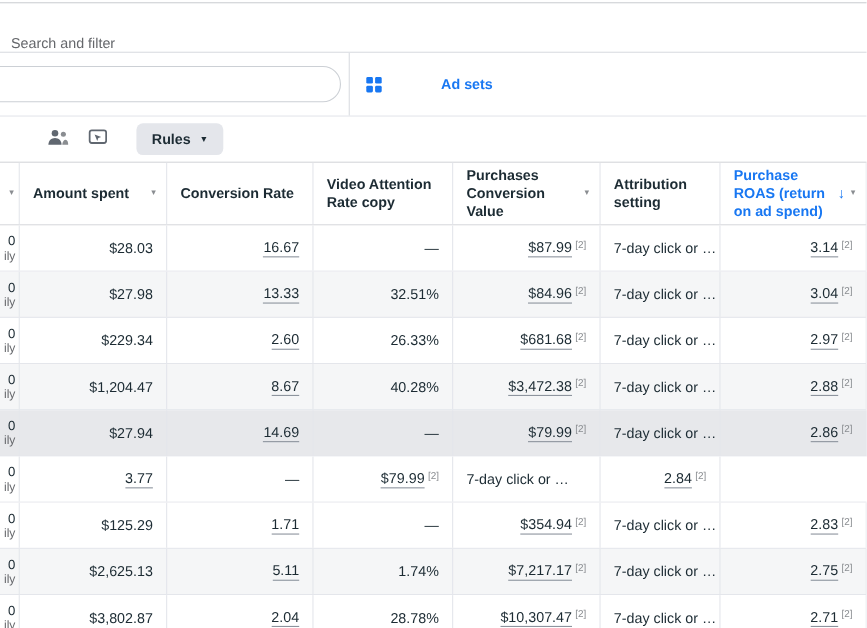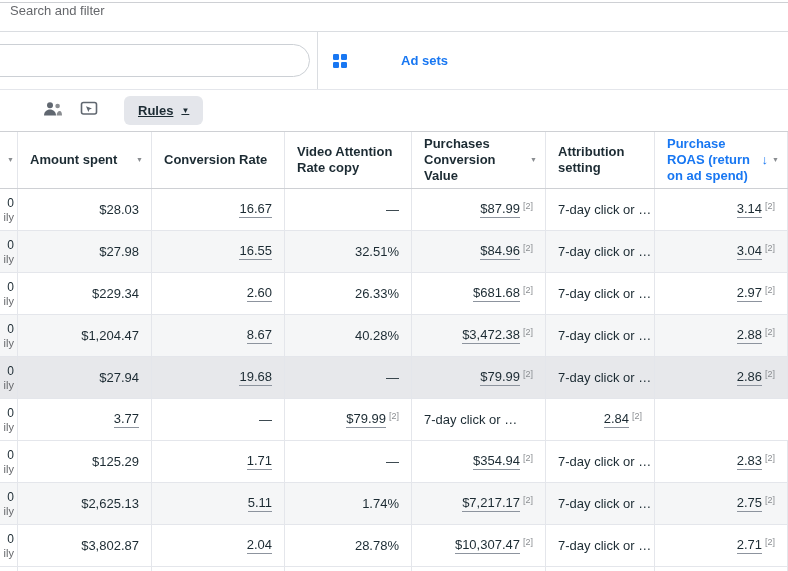--- a/index.html
+++ b/index.html
@@ -2,22 +2,22 @@
 <html><head>
 <meta charset="utf-8">
 <style>
   * { box-sizing: border-box; margin: 0; padding: 0; }
   html, body { width: 788px; height: 571px; overflow: hidden; background: #fff; }
   body { font-family: "Liberation Sans", sans-serif; color: #1c2b33; font-size: 13px; }
   .app { width: 788px; height: 571px; overflow: hidden; background: #fff;
          --cols: 18px 134px 133px 127px 134px 109px 133px; }
 
   
-  .filterbar { height: 30px; margin-top: 2px; border-top: 1px solid #ced0d4;
-               border-bottom: 1px solid #dadde1; display: flex; align-items: flex-start;
+  .filterbar { height: 46px; margin-top: 2px; border-top: 1px solid #ced0d4;
+               border-bottom: 1px solid #dadde1; display: flex; align-items: flex-end;
                padding-left: 10px; background: #fff; }
   .filterbar-label { color: #65676b; font-size: 13px; }
 
   
   .subheader { height: 58px; display: flex; border-bottom: 1px solid #e4e6eb; }
   .left-pane { width: 318px; position: relative; border-right: 1px solid #dadde1; }
   .search-pill { position: absolute; left: -26px; top: 12px; width: 336px; height: 33px;
                  border: 1px solid #ccd0d5; border-radius: 17px; background: #fff; }
   .tab-area { flex: 1; display: flex; align-items: center; padding-left: 14px; }
   .tab { display: flex; align-items: center; gap: 9px; height: 100%; cursor: pointer; }
@@ -25,21 +25,21 @@
   .grid-icon svg rect { fill: #1877f2; }
   .grid-icon { display: inline-flex; }
 
   
   .toolbar { height: 41px; display: flex; align-items: center; padding-left: 40px; gap: 10px; }
   .icon-btn { width: 26px; height: 26px; border: none; background: transparent;
               display: inline-flex; align-items: center; justify-content: center; cursor: pointer; }
   .rules-btn { height: 29px; margin-left: 12px; padding: 0 14px; border: none; border-radius: 6px;
                background: #e4e6eb; display: inline-flex; align-items: center; gap: 8px;
                font-family: "Liberation Sans", sans-serif; font-size: 13px; font-weight: bold;
-               color: #1c2b33; cursor: pointer; text-decoration: underline; }
+               color: #1c2b33; cursor: pointer; }
   .rules-caret { font-size: 8px; color: #1c2b33; }
 
   
   .table { border-top: 1px solid #ced0d4; }
   .thead { display: grid; grid-template-columns: var(--cols); height: 57px;
            border-bottom: 1px solid #ced0d4; background: #fff; }
   .th { border-right: 1px solid #e4e6eb; display: flex; align-items: center;
         padding: 0 8px 0 12px; font-weight: bold; font-size: 13px; line-height: 16px;
         color: #1c2b33; overflow: hidden; cursor: pointer; }
   .th-label { flex: 1 1 auto; }
@@ -175,21 +175,21 @@
   </div>
         <div class="tr shade-alt">
     <div class="td td-cut">
       <span class="cut-line1">0</span>
       <span class="cut-line2">ily</span>
     </div>
     <div class="td">
       <span>$27.98</span>
     </div>
     <div class="td">
-      <span class="u">16.55</span>
+      <span class="u">13.33</span>
     </div>
     <div class="td">
       <span>32.51%</span>
     </div>
     <div class="td">
       <span class="u">$84.96</span>
       <span class="note">[2]</span>
     </div>
     <div class="td td-left">
       <span>7-day click or …</span>
@@ -253,21 +253,21 @@
   </div>
         <div class="tr shade-highlight">
     <div class="td td-cut">
       <span class="cut-line1">0</span>
       <span class="cut-line2">ily</span>
     </div>
     <div class="td">
       <span>$27.94</span>
     </div>
     <div class="td">
-      <span class="u">19.68</span>
+      <span class="u">14.69</span>
     </div>
     <div class="td">
       <span>—</span>
     </div>
     <div class="td">
       <span class="u">$79.99</span>
       <span class="note">[2]</span>
     </div>
     <div class="td td-left">
       <span>7-day click or …</span>

